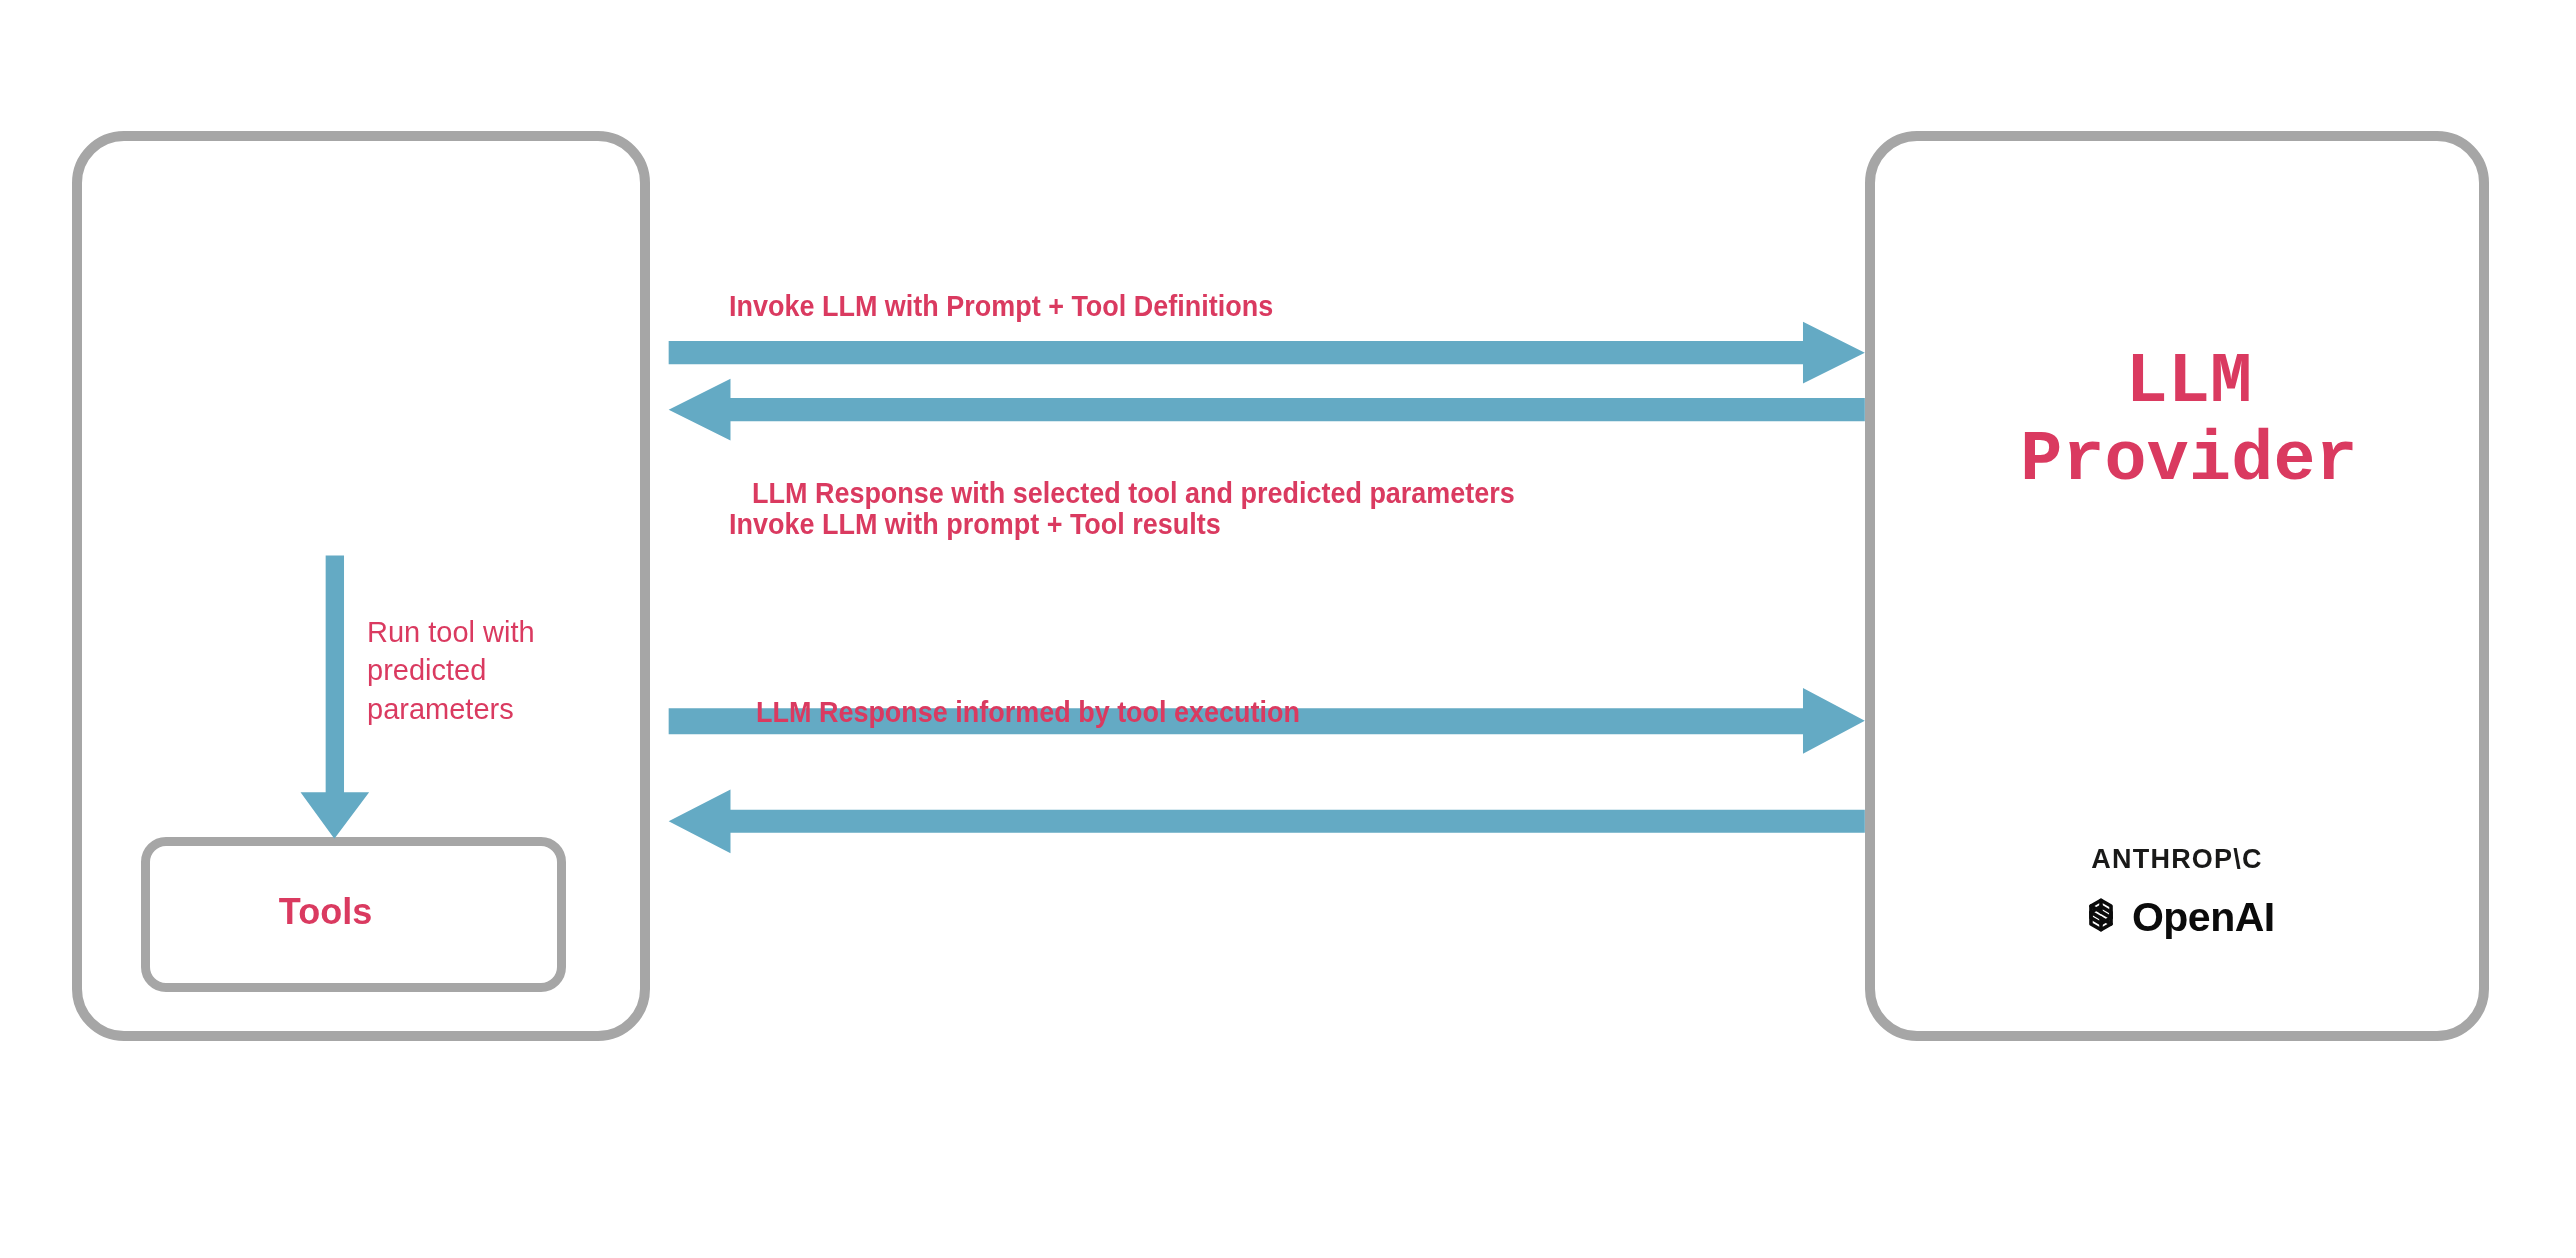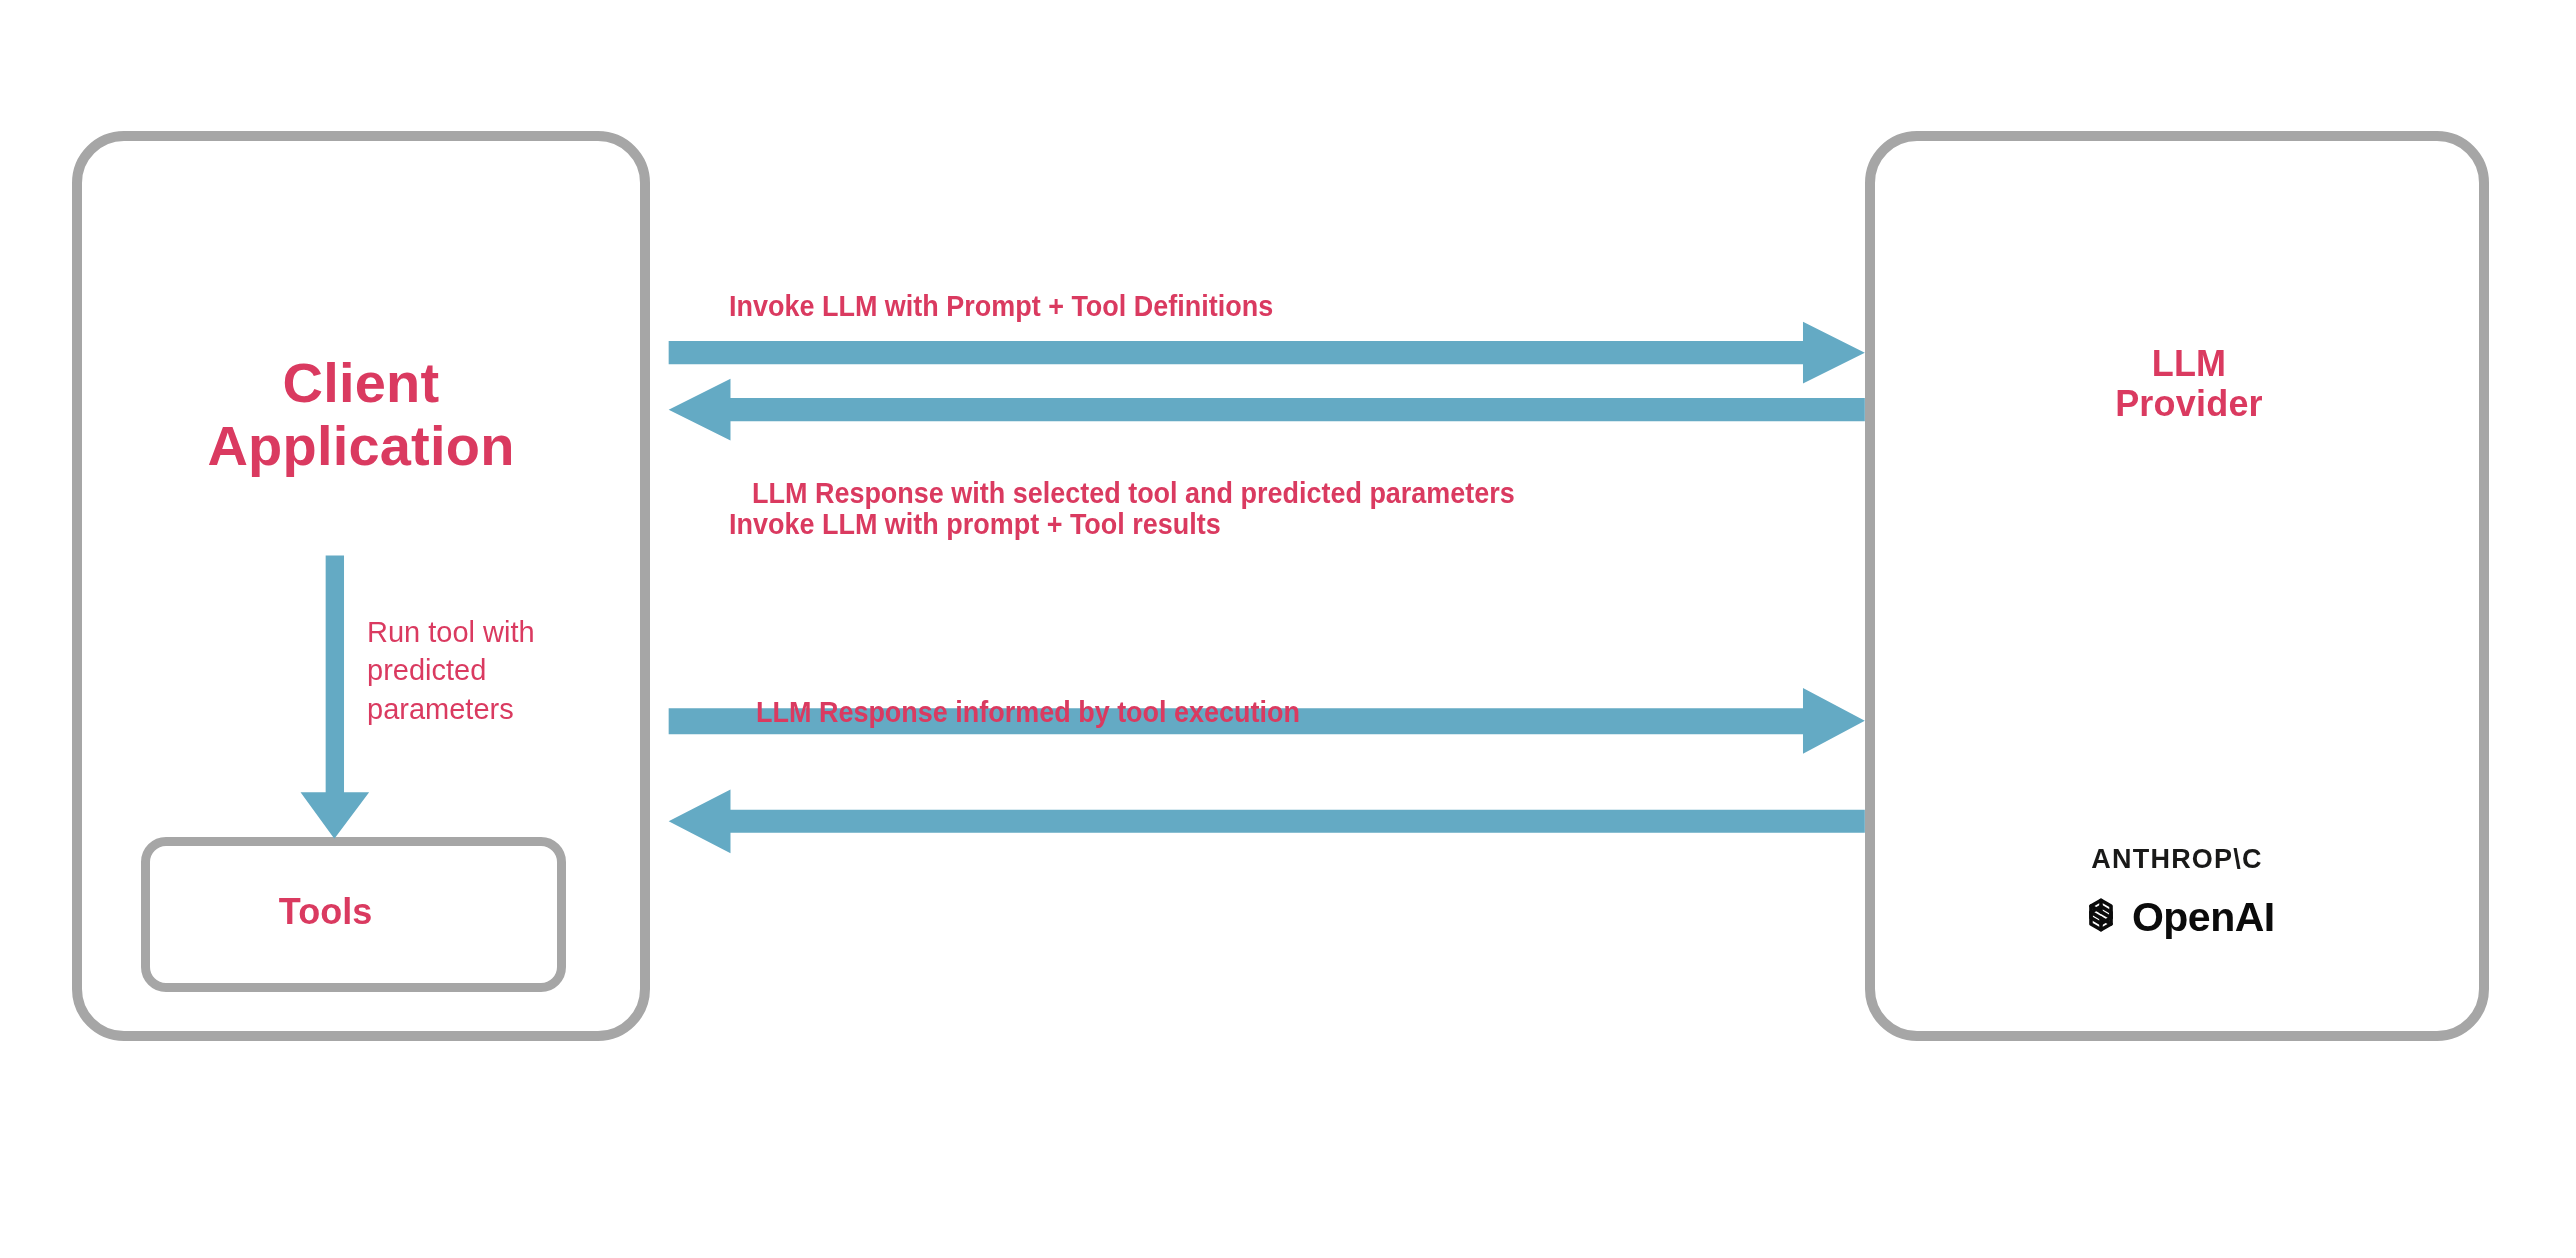--- a/index.html
+++ b/index.html
@@ -63,21 +63,22 @@
   #client-title {
     left: 72px;
     top: 352px;
     width: 578px;
     font-size: 56px;
   }
   #provider-title {
     left: 1865px;
     top: 344px;
     width: 648px;
-    font-size: 36px;
+    font-size: 70px;
+    font-family: Liberation Mono, monospace;
   }
   #tools-label {
     position: absolute;
     left: 141px;
     top: 891px;
     width: 369px;
     text-align: center;
     color: #da3a60;
     font-weight: 700;
     font-size: 36px;
@@ -149,22 +150,20 @@
     font-size: 41px;
     letter-spacing: -0.5px;
   }
 </style>
 </head>
 <body>
 
 <div id="canvas">
 
   <div class="node-box" id="client-box"></div>
-  <div class="node-title" id="client-title">Client
-Application</div>
 
   <div id="tools-box"></div>
   <div id="tools-label">Tools</div>
 
   <div class="side-label">Run tool with
 predicted
 parameters</div>
 
   <div class="node-box" id="provider-box"></div>
   <div class="node-title" id="provider-title">LLM

